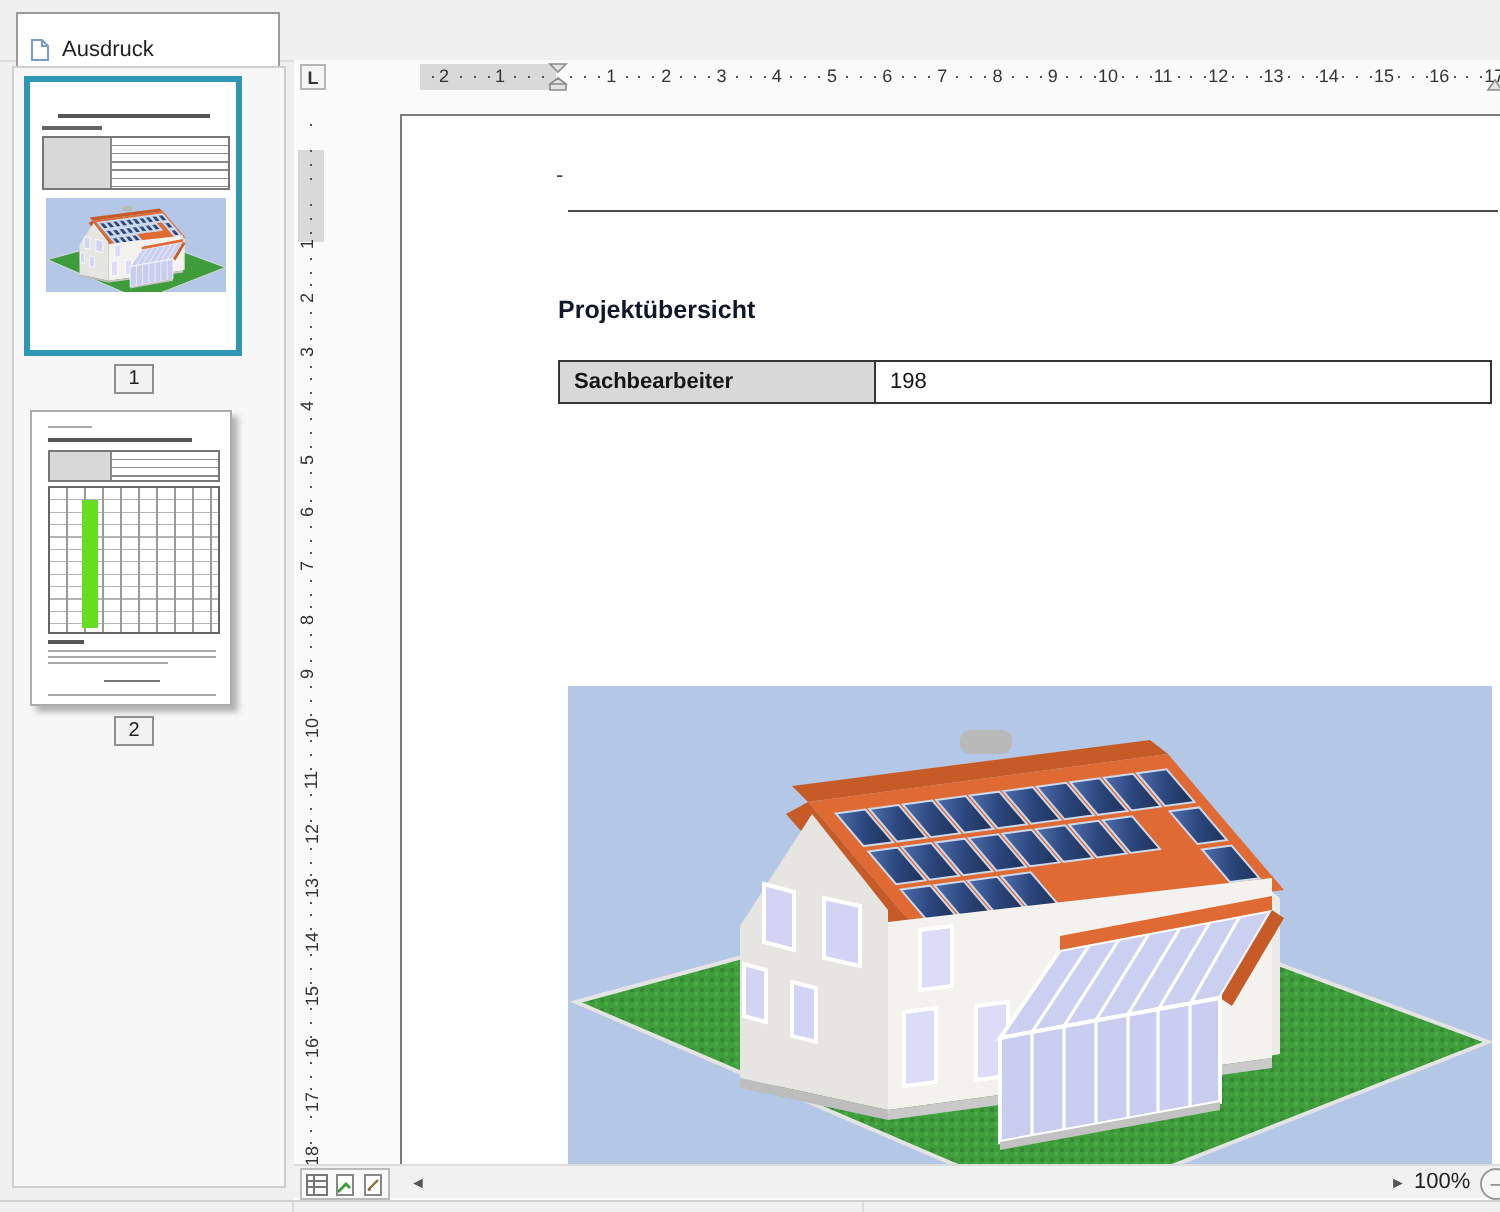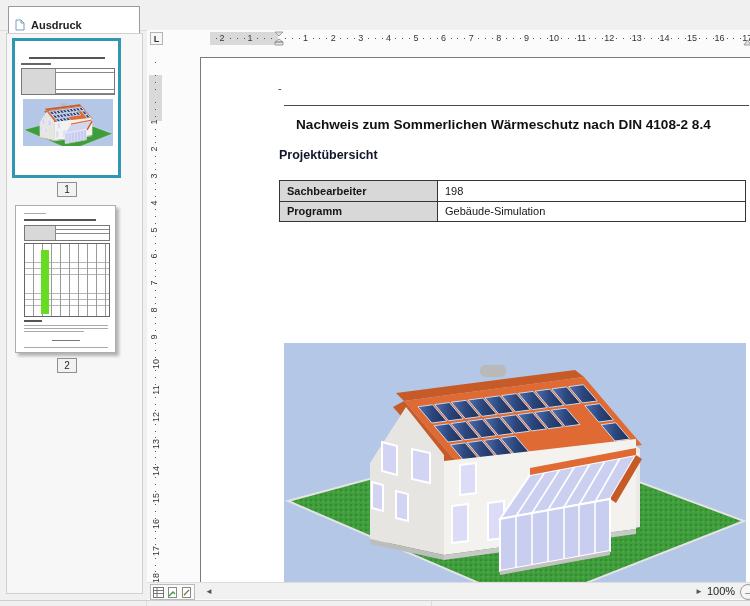--- a/index.html
+++ b/index.html
@@ -5,21 +5,21 @@
   html,body{margin:0;padding:0;}
   body{
     width:750px;height:606px;position:relative;overflow:hidden;
     background:#f0f0f0;
     font-family:"Liberation Sans","DejaVu Sans",sans-serif;
     -webkit-font-smoothing:antialiased;
   }
   
   .tabbar{position:absolute;left:0;top:0;width:750px;height:30px;background:#f0f0f0;border-bottom:1px solid #dcdcdc;}
   .tab{position:absolute;left:8px;top:6px;width:132px;height:37px;background:#ffffff;border:1px solid #9a9a9a;
-       display:flex;align-items:center;gap:6px;padding-left:6px;box-sizing:border-box;font-size:11px;color:#222;font-weight:bold;}
+       display:flex;align-items:center;gap:6px;padding-left:6px;box-sizing:border-box;font-size:11px;color:#222;}
   .doc-ico{width:10px;height:12px;display:inline-block;}
   
   .thumb-panel{position:absolute;left:6px;top:33px;width:137px;height:561px;background:#f7f7f7;border:1px solid #cfcfcf;box-sizing:border-box;}
   .thumb1{position:absolute;left:5px;top:4px;width:109px;height:140px;background:#fff;border:3px solid var(--accent);box-sizing:border-box;}
   .thumb2{position:absolute;left:8px;top:171px;width:101px;height:148px;background:#fff;border:1px solid #adadad;box-shadow:3px 3px 3px rgba(0,0,0,.28);box-sizing:border-box;}
   .page-num{position:absolute;width:20px;height:15px;background:#f2f2f2;border:1px solid #8f8f8f;
             font-size:10px;color:#222;display:flex;align-items:center;justify-content:center;box-sizing:border-box;}
   .pn1{left:50px;top:148px;} .pn2{left:50px;top:324px;}
   
   .m-line{position:absolute;background:#555;}
@@ -294,32 +294,27 @@
       <i class="rtick" style="top: 510.8px; left: 8px;"></i>
       <i class="rtick" style="top: 517.5px; left: 8px;"></i>
       <i class="rtick" style="top: 524.2px; left: 8px;"></i>
       <i class="rtick" style="top: 537.6px; left: 8px;"></i>
       <i class="rtick" style="top: 544.3px; left: 8px;"></i>
     </div>
 
   <div class="page">
     <div class="hdr-dash">-</div>
     <div class="hdr-line"></div>
-    <div class="doc-title">Nachweis zum Sommerlichen Wärmeschutz nach DIN 4108-2 8.4</div>
     <div class="doc-heading">Projektübersicht</div>
 
     <table class="ptable">
       <tbody>
         <tr class="even">
             <td class="lbl">Sachbearbeiter</td>
             <td class="val">198</td>
-          </tr>
-        <tr class="even">
-            <td class="lbl">Programm</td>
-            <td class="val">Gebäude-Simulation</td>
           </tr>
       </tbody>
     </table>
 
     <div class="house-wrap">
       <svg width="462" height="241" viewBox="0 0 462 241">
         <defs>
           <linearGradient id="pvg" x1="0" y1="0" x2="1" y2="1">
             <stop offset="0" stop-color="#4f6fae"></stop>
               <stop offset="0.5" stop-color="#2c477e"></stop>

